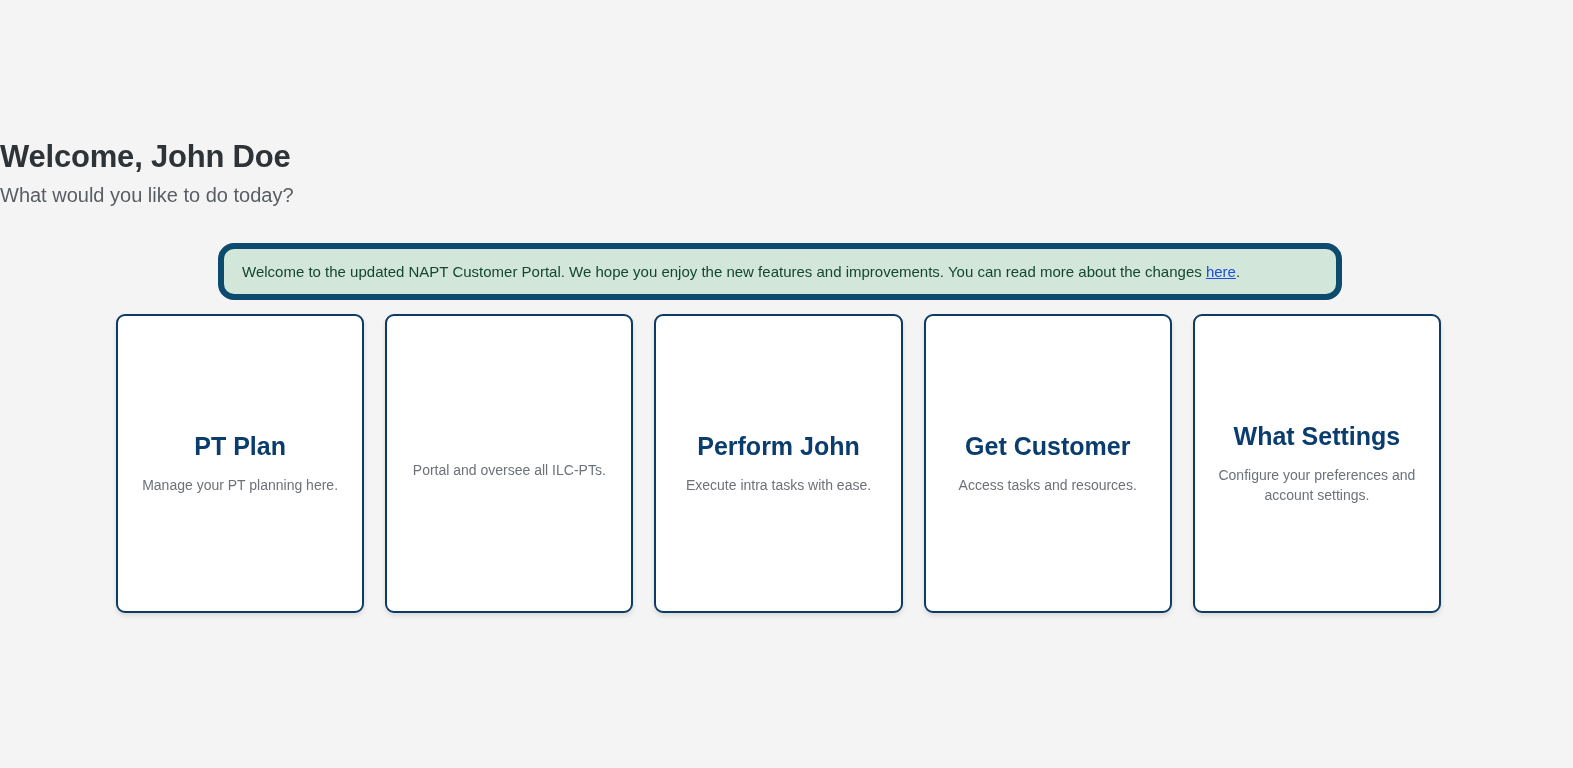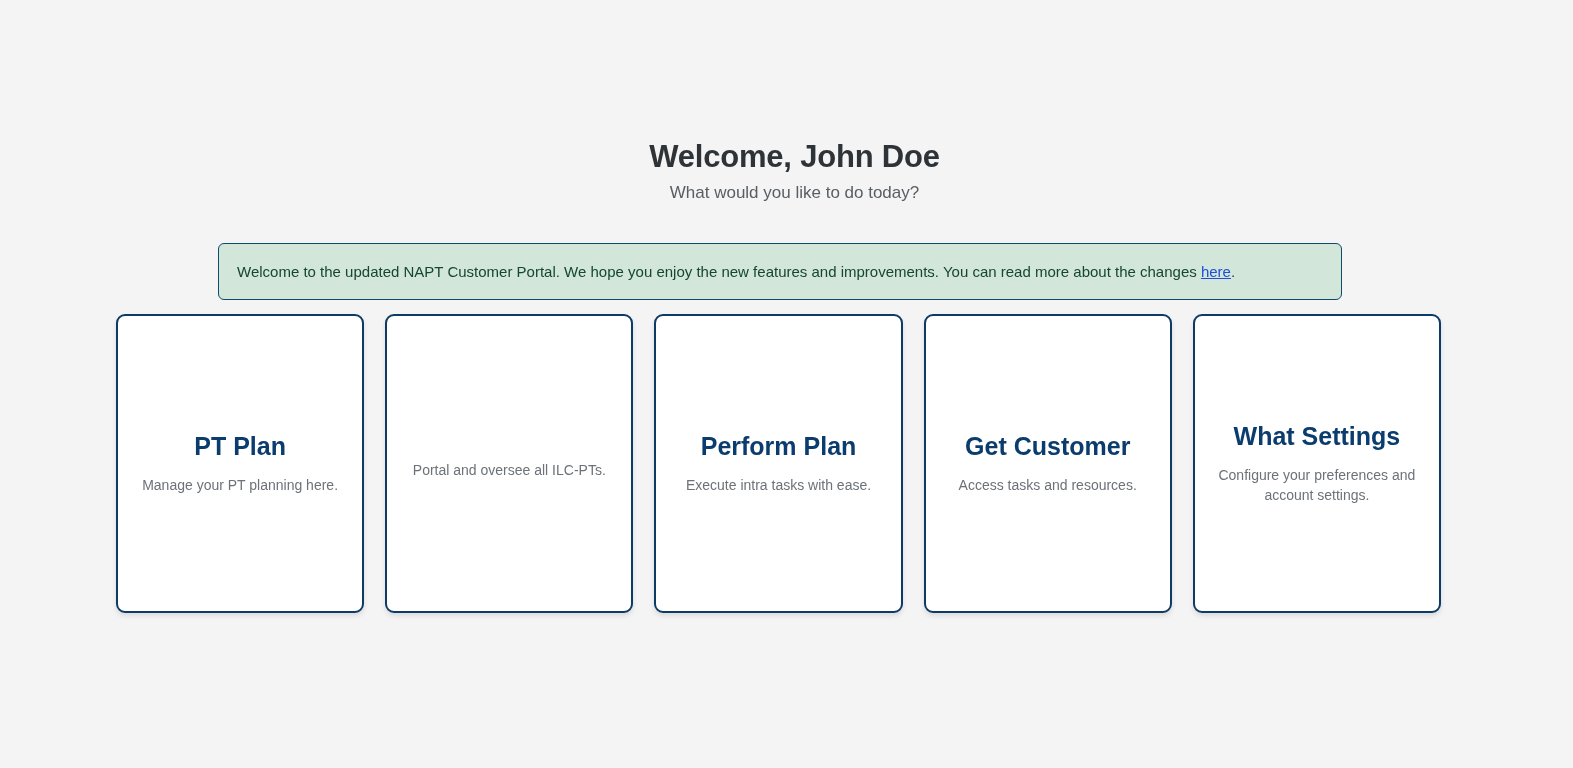--- a/index.html
+++ b/index.html
@@ -19,51 +19,51 @@
   .page {
     width: 1573px;
     height: 768px;
     position: relative;
   }
 
   
   .header {
     position: absolute;
     top: 138px;
-    left: 16px;
+    left: 0;
     width: 1557px;
-    text-align: center;
+    text-align: left;
   }
 
   .page-title {
     font-size: 31px;
     font-weight: bold;
     color: #2e3338;
     letter-spacing: -0.2px;
     line-height: 1.2;
   }
 
   .page-subtitle {
     margin-top: 7px;
-    font-size: 17px;
+    font-size: 20px;
     font-weight: normal;
     color: #585e63;
     line-height: 1.3;
   }
 
   
   .banner {
     position: absolute;
     top: 243px;
     left: 218px;
     width: 1124px;
     height: 57px;
     background: #d3e6da;
-    border: 1px solid #0c4a6e;
-    border-radius: 6px;
+    border: 6px solid #0c4a6e;
+    border-radius: 16px;
     display: flex;
     align-items: center;
     padding: 0 18px;
   }
 
   .banner-text {
     font-size: 15px;
     color: #14472e;
     line-height: 1.4;
   }
@@ -136,21 +136,21 @@
     <div class="card">
       <div class="card-title">PT Plan</div>
       <div class="card-desc">Manage your PT planning here.</div>
     </div>
 
     <div class="card">
       <div class="card-desc">Portal and oversee all ILC-PTs.</div>
     </div>
 
     <div class="card">
-      <div class="card-title">Perform Plan</div>
+      <div class="card-title">Perform John</div>
       <div class="card-desc">Execute intra tasks with ease.</div>
     </div>
 
     <div class="card">
       <div class="card-title">Get Customer</div>
       <div class="card-desc">Access tasks and resources.</div>
     </div>
 
     <div class="card">
       <div class="card-title">What Settings</div>

